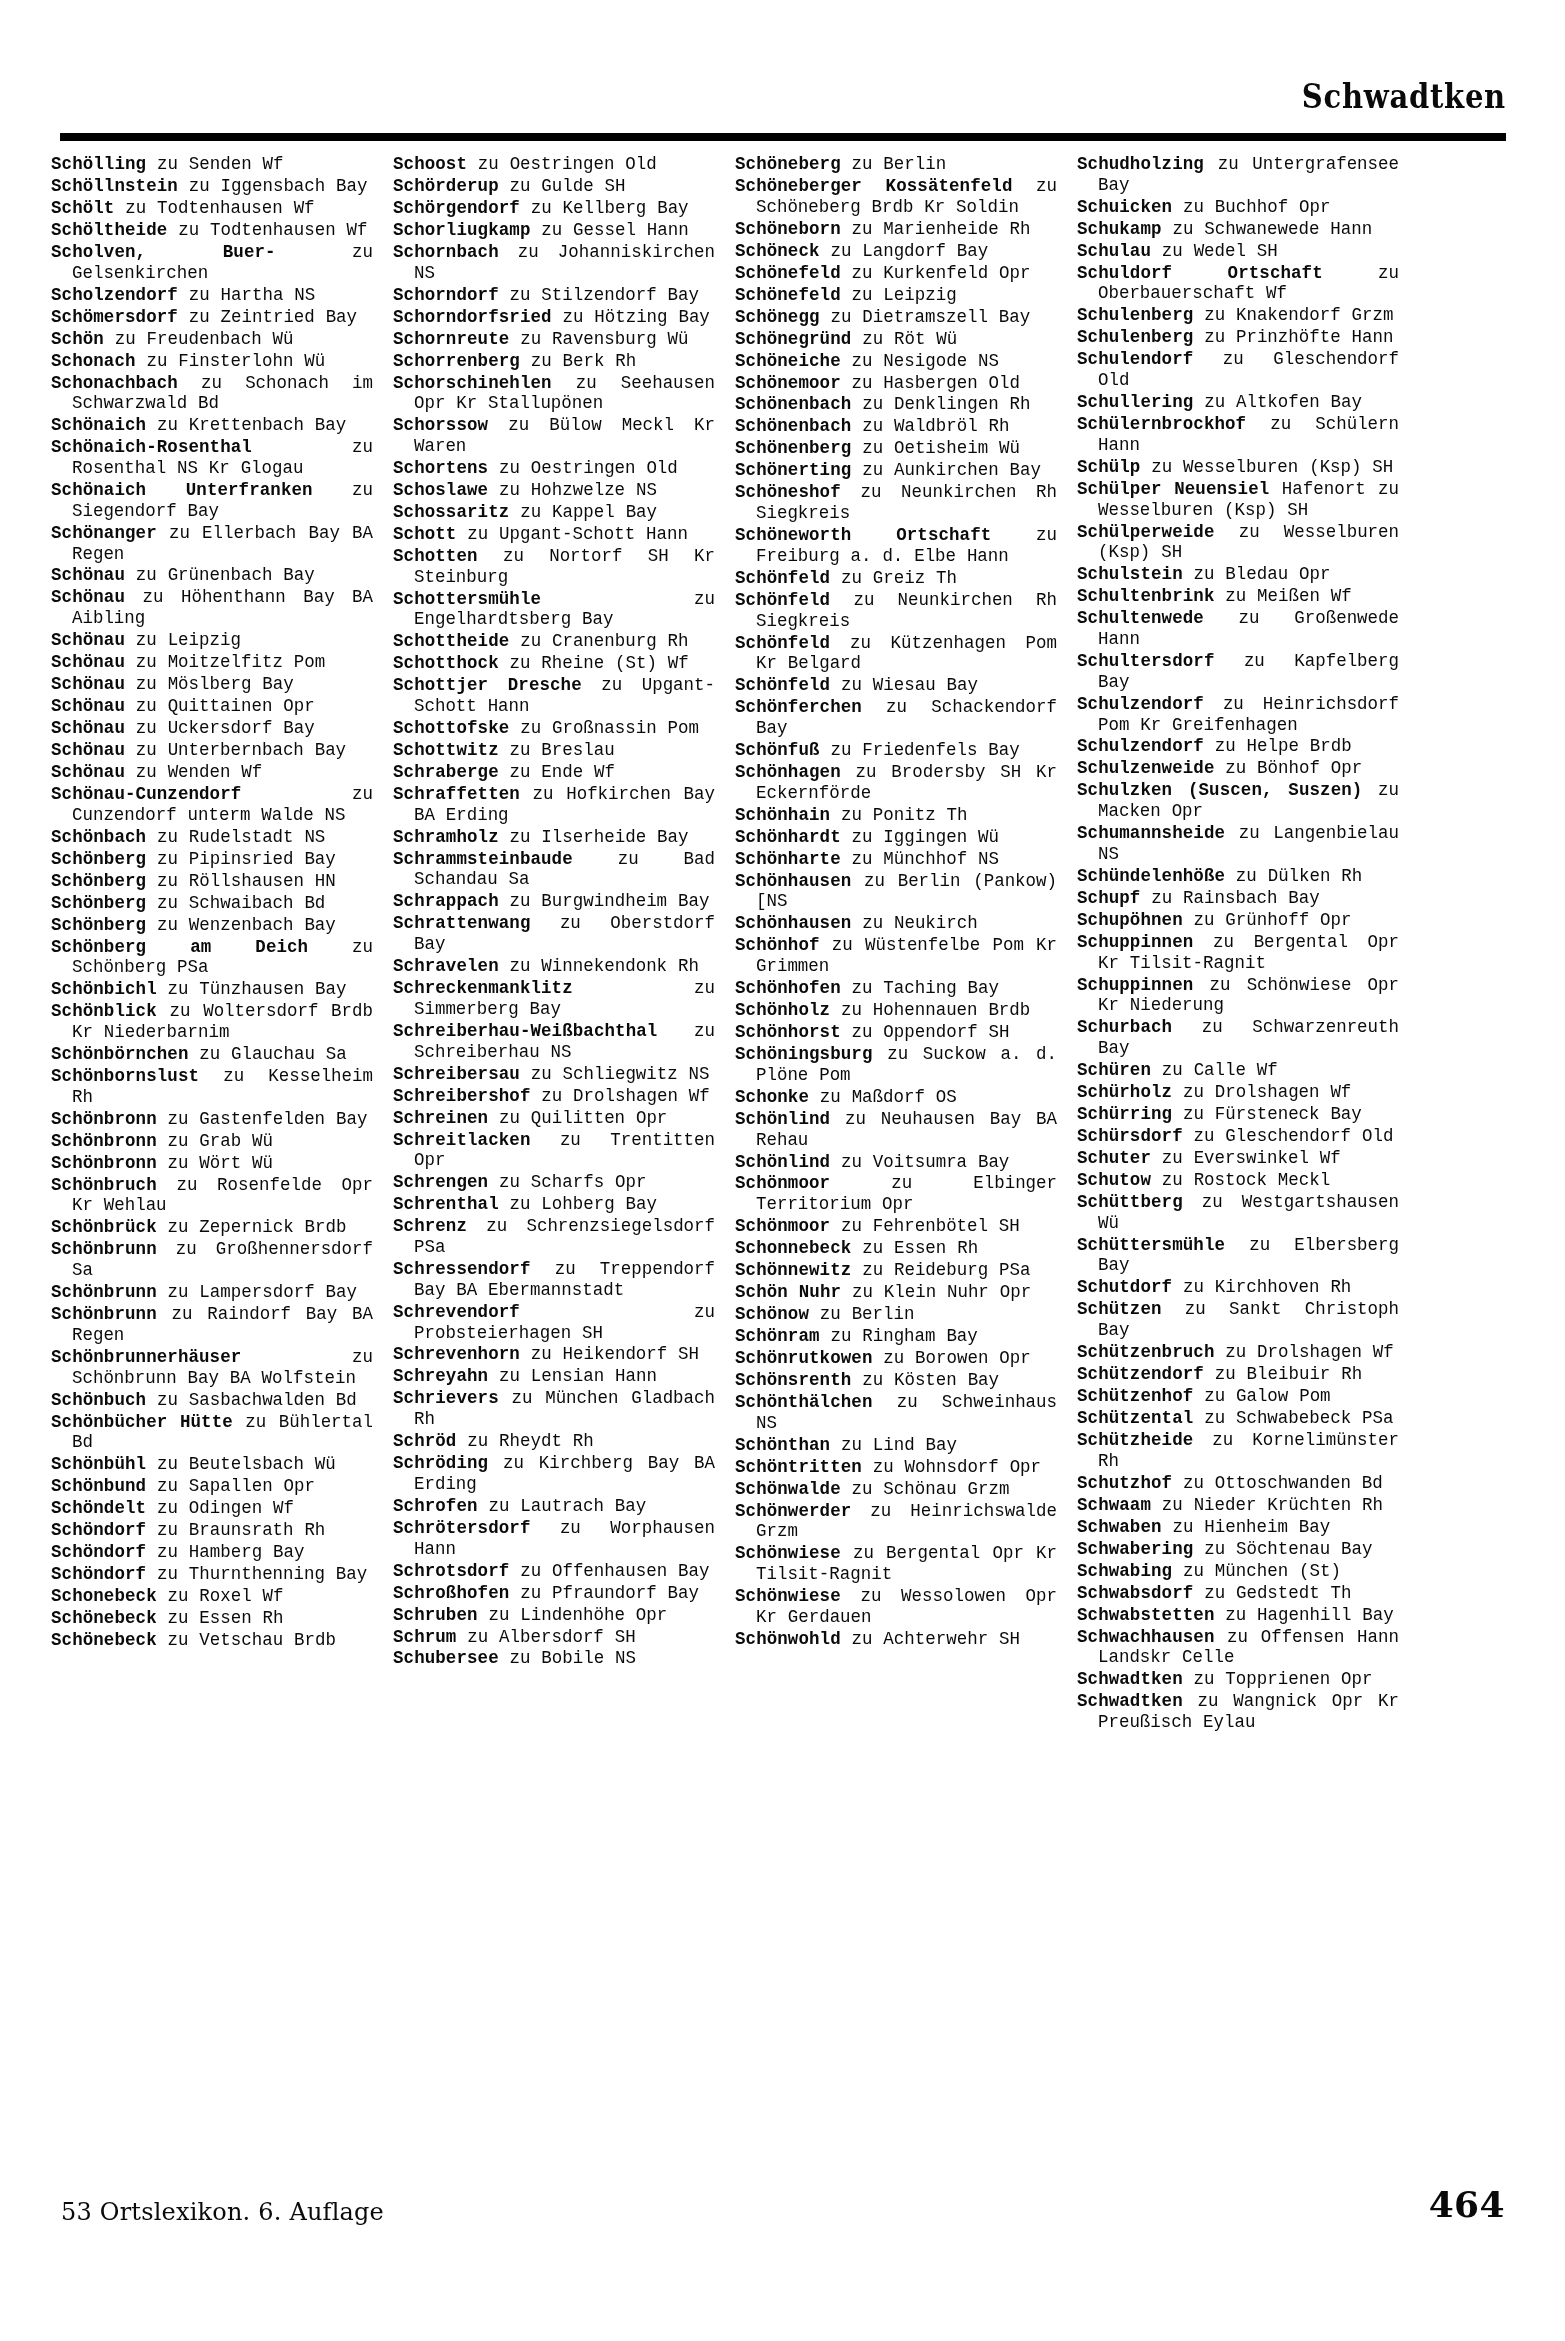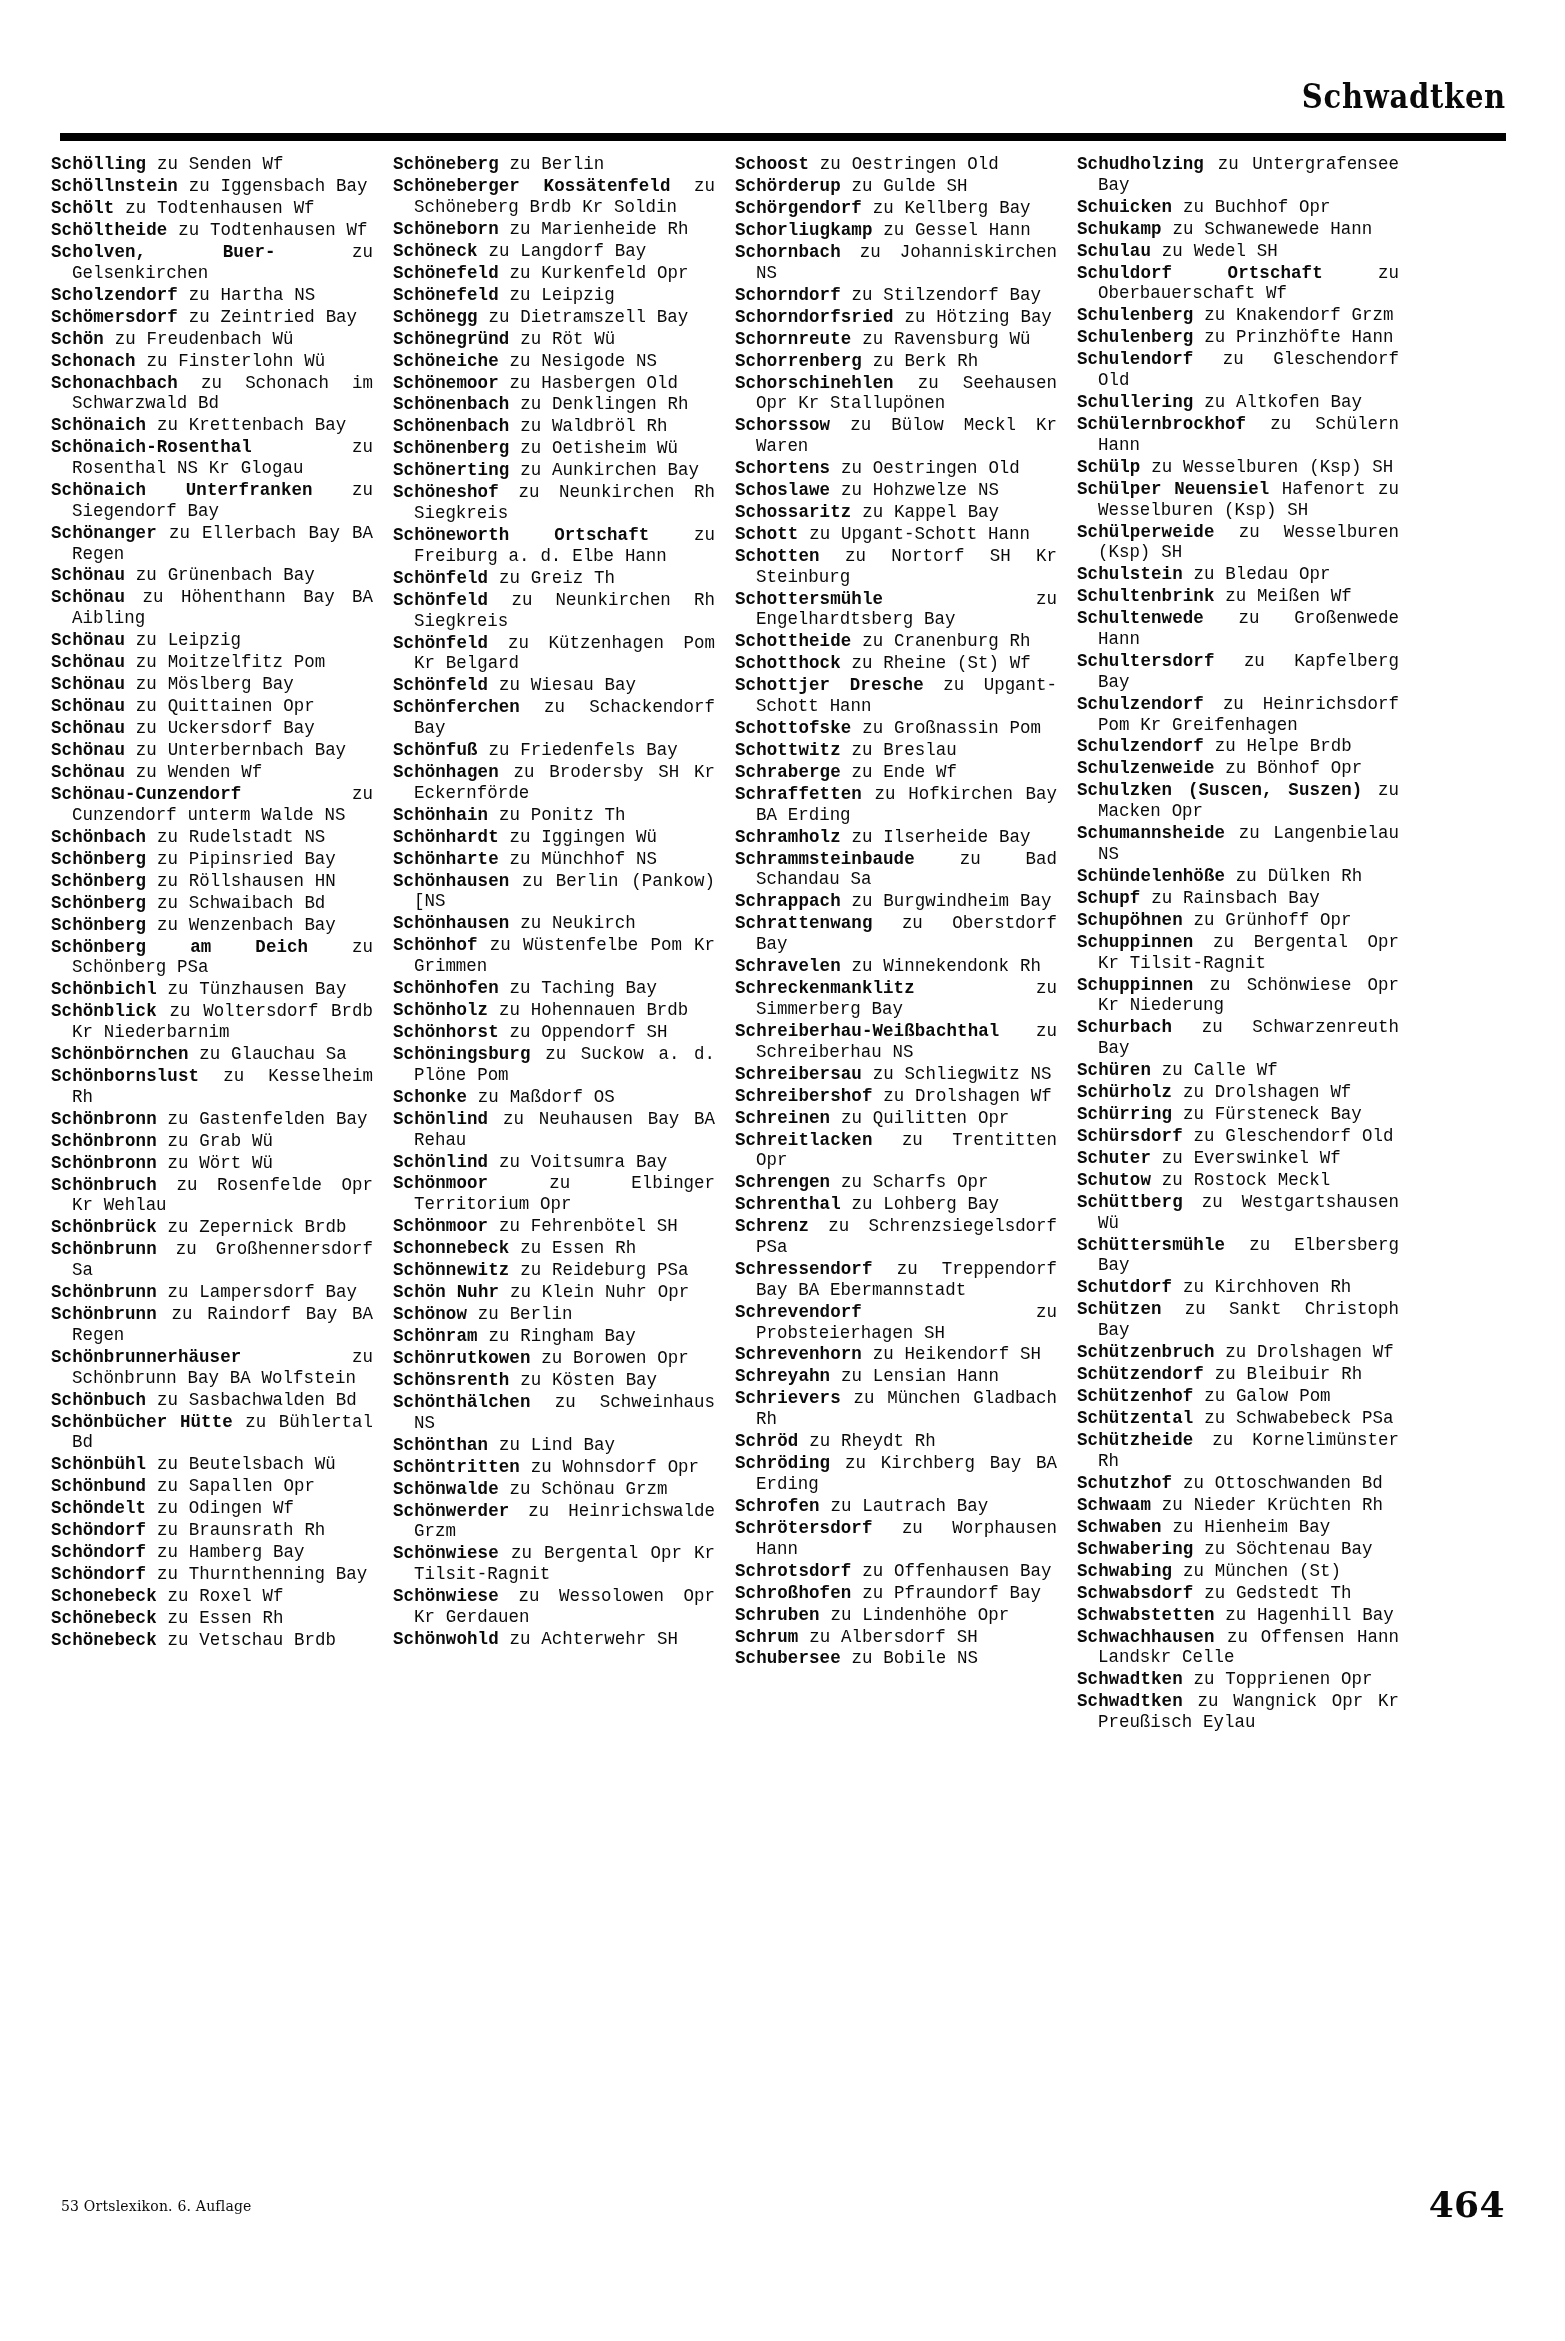--- a/index.html
+++ b/index.html
@@ -88,21 +88,21 @@
   .entry .hw {
     font-weight: 700;
     letter-spacing: 0.1px;
   }
 
   
   .footer-left {
     position: absolute;
     left: 61px;
     top: 2198px;
-    font-size: 14px;
+    font-size: 24px;
     font-family: "DejaVu Serif", serif;
     letter-spacing: 0.2px;
   }
   .footer-right {
     position: absolute;
     right: 61px;
     top: 2183px;
     font-size: 36px;
     font-weight: 700;
     font-family: "DejaVu Serif", serif;
@@ -170,20 +170,74 @@
         <p class="entry"><span class="hw">Schönbund</span><span class="rest"> zu Sapallen Opr</span></p>
         <p class="entry"><span class="hw">Schöndelt</span><span class="rest"> zu Odingen Wf</span></p>
         <p class="entry"><span class="hw">Schöndorf</span><span class="rest"> zu Braunsrath Rh</span></p>
         <p class="entry"><span class="hw">Schöndorf</span><span class="rest"> zu Hamberg Bay</span></p>
         <p class="entry"><span class="hw">Schöndorf</span><span class="rest"> zu Thurnthenning Bay</span></p>
         <p class="entry"><span class="hw">Schonebeck</span><span class="rest"> zu Roxel Wf</span></p>
         <p class="entry"><span class="hw">Schönebeck</span><span class="rest"> zu Essen Rh</span></p>
         <p class="entry"><span class="hw">Schönebeck</span><span class="rest"> zu Vetschau Brdb</span></p>
       </div>
     <div class="col">
+        <p class="entry"><span class="hw">Schoost</span><span class="rest"> zu Oestringen Old</span></p>
+        <p class="entry"><span class="hw">Schörderup</span><span class="rest"> zu Gulde SH</span></p>
+        <p class="entry"><span class="hw">Schörgendorf</span><span class="rest"> zu Kellberg Bay</span></p>
+        <p class="entry"><span class="hw">Schorliugkamp</span><span class="rest"> zu Gessel Hann</span></p>
+        <p class="entry"><span class="hw">Schornbach</span><span class="rest"> zu Johanniskirchen NS</span></p>
+        <p class="entry"><span class="hw">Schorndorf</span><span class="rest"> zu Stilzendorf Bay</span></p>
+        <p class="entry"><span class="hw">Schorndorfsried</span><span class="rest"> zu Hötzing Bay</span></p>
+        <p class="entry"><span class="hw">Schornreute</span><span class="rest"> zu Ravensburg Wü</span></p>
+        <p class="entry"><span class="hw">Schorrenberg</span><span class="rest"> zu Berk Rh</span></p>
+        <p class="entry"><span class="hw">Schorschinehlen</span><span class="rest"> zu Seehausen Opr Kr Stallupönen</span></p>
+        <p class="entry"><span class="hw">Schorssow</span><span class="rest"> zu Bülow Meckl Kr Waren</span></p>
+        <p class="entry"><span class="hw">Schortens</span><span class="rest"> zu Oestringen Old</span></p>
+        <p class="entry"><span class="hw">Schoslawe</span><span class="rest"> zu Hohzwelze NS</span></p>
+        <p class="entry"><span class="hw">Schossaritz</span><span class="rest"> zu Kappel Bay</span></p>
+        <p class="entry"><span class="hw">Schott</span><span class="rest"> zu Upgant-Schott Hann</span></p>
+        <p class="entry"><span class="hw">Schotten</span><span class="rest"> zu Nortorf SH Kr Steinburg</span></p>
+        <p class="entry"><span class="hw">Schottersmühle</span><span class="rest"> zu Engelhardtsberg Bay</span></p>
+        <p class="entry"><span class="hw">Schottheide</span><span class="rest"> zu Cranenburg Rh</span></p>
+        <p class="entry"><span class="hw">Schotthock</span><span class="rest"> zu Rheine (St) Wf</span></p>
+        <p class="entry"><span class="hw">Schottjer Dresche</span><span class="rest"> zu Upgant-Schott Hann</span></p>
+        <p class="entry"><span class="hw">Schottofske</span><span class="rest"> zu Großnassin Pom</span></p>
+        <p class="entry"><span class="hw">Schottwitz</span><span class="rest"> zu Breslau</span></p>
+        <p class="entry"><span class="hw">Schraberge</span><span class="rest"> zu Ende Wf</span></p>
+        <p class="entry"><span class="hw">Schraffetten</span><span class="rest"> zu Hofkirchen Bay BA Erding</span></p>
+        <p class="entry"><span class="hw">Schramholz</span><span class="rest"> zu Ilserheide Bay</span></p>
+        <p class="entry"><span class="hw">Schrammsteinbaude</span><span class="rest"> zu Bad Schandau Sa</span></p>
+        <p class="entry"><span class="hw">Schrappach</span><span class="rest"> zu Burgwindheim Bay</span></p>
+        <p class="entry"><span class="hw">Schrattenwang</span><span class="rest"> zu Oberstdorf Bay</span></p>
+        <p class="entry"><span class="hw">Schravelen</span><span class="rest"> zu Winnekendonk Rh</span></p>
+        <p class="entry"><span class="hw">Schreckenmanklitz</span><span class="rest"> zu Simmerberg Bay</span></p>
+        <p class="entry"><span class="hw">Schreiberhau-Weißbachthal</span><span class="rest"> zu Schreiberhau NS</span></p>
+        <p class="entry"><span class="hw">Schreibersau</span><span class="rest"> zu Schliegwitz NS</span></p>
+        <p class="entry"><span class="hw">Schreibershof</span><span class="rest"> zu Drolshagen Wf</span></p>
+        <p class="entry"><span class="hw">Schreinen</span><span class="rest"> zu Quilitten Opr</span></p>
+        <p class="entry"><span class="hw">Schreitlacken</span><span class="rest"> zu Trentitten Opr</span></p>
+        <p class="entry"><span class="hw">Schrengen</span><span class="rest"> zu Scharfs Opr</span></p>
+        <p class="entry"><span class="hw">Schrenthal</span><span class="rest"> zu Lohberg Bay</span></p>
+        <p class="entry"><span class="hw">Schrenz</span><span class="rest"> zu Schrenzsiegelsdorf PSa</span></p>
+        <p class="entry"><span class="hw">Schressendorf</span><span class="rest"> zu Treppendorf Bay BA Ebermannstadt</span></p>
+        <p class="entry"><span class="hw">Schrevendorf</span><span class="rest"> zu Probsteierhagen SH</span></p>
+        <p class="entry"><span class="hw">Schrevenhorn</span><span class="rest"> zu Heikendorf SH</span></p>
+        <p class="entry"><span class="hw">Schreyahn</span><span class="rest"> zu Lensian Hann</span></p>
+        <p class="entry"><span class="hw">Schrievers</span><span class="rest"> zu München Gladbach Rh</span></p>
+        <p class="entry"><span class="hw">Schröd</span><span class="rest"> zu Rheydt Rh</span></p>
+        <p class="entry"><span class="hw">Schröding</span><span class="rest"> zu Kirchberg Bay BA Erding</span></p>
+        <p class="entry"><span class="hw">Schrofen</span><span class="rest"> zu Lautrach Bay</span></p>
+        <p class="entry"><span class="hw">Schrötersdorf</span><span class="rest"> zu Worphausen Hann</span></p>
+        <p class="entry"><span class="hw">Schrotsdorf</span><span class="rest"> zu Offenhausen Bay</span></p>
+        <p class="entry"><span class="hw">Schroßhofen</span><span class="rest"> zu Pfraundorf Bay</span></p>
+        <p class="entry"><span class="hw">Schruben</span><span class="rest"> zu Lindenhöhe Opr</span></p>
+        <p class="entry"><span class="hw">Schrum</span><span class="rest"> zu Albersdorf SH</span></p>
+        <p class="entry"><span class="hw">Schubersee</span><span class="rest"> zu Bobile NS</span></p>
+      </div>
+    <div class="col">
         <p class="entry"><span class="hw">Schöneberg</span><span class="rest"> zu Berlin</span></p>
         <p class="entry"><span class="hw">Schöneberger Kossätenfeld</span><span class="rest"> zu Schöneberg Brdb Kr Soldin</span></p>
         <p class="entry"><span class="hw">Schöneborn</span><span class="rest"> zu Marienheide Rh</span></p>
         <p class="entry"><span class="hw">Schöneck</span><span class="rest"> zu Langdorf Bay</span></p>
         <p class="entry"><span class="hw">Schönefeld</span><span class="rest"> zu Kurkenfeld Opr</span></p>
         <p class="entry"><span class="hw">Schönefeld</span><span class="rest"> zu Leipzig</span></p>
         <p class="entry"><span class="hw">Schönegg</span><span class="rest"> zu Dietramszell Bay</span></p>
         <p class="entry"><span class="hw">Schönegründ</span><span class="rest"> zu Röt Wü</span></p>
         <p class="entry"><span class="hw">Schöneiche</span><span class="rest"> zu Nesigode NS</span></p>
         <p class="entry"><span class="hw">Schönemoor</span><span class="rest"> zu Hasbergen Old</span></p>
@@ -223,74 +277,20 @@
         <p class="entry"><span class="hw">Schönrutkowen</span><span class="rest"> zu Borowen Opr</span></p>
         <p class="entry"><span class="hw">Schönsrenth</span><span class="rest"> zu Kösten Bay</span></p>
         <p class="entry"><span class="hw">Schönthälchen</span><span class="rest"> zu Schweinhaus NS</span></p>
         <p class="entry"><span class="hw">Schönthan</span><span class="rest"> zu Lind Bay</span></p>
         <p class="entry"><span class="hw">Schöntritten</span><span class="rest"> zu Wohnsdorf Opr</span></p>
         <p class="entry"><span class="hw">Schönwalde</span><span class="rest"> zu Schönau Grzm</span></p>
         <p class="entry"><span class="hw">Schönwerder</span><span class="rest"> zu Heinrichswalde Grzm</span></p>
         <p class="entry"><span class="hw">Schönwiese</span><span class="rest"> zu Bergental Opr Kr Tilsit-Ragnit</span></p>
         <p class="entry"><span class="hw">Schönwiese</span><span class="rest"> zu Wessolowen Opr Kr Gerdauen</span></p>
         <p class="entry"><span class="hw">Schönwohld</span><span class="rest"> zu Achterwehr SH</span></p>
-      </div>
-    <div class="col">
-        <p class="entry"><span class="hw">Schoost</span><span class="rest"> zu Oestringen Old</span></p>
-        <p class="entry"><span class="hw">Schörderup</span><span class="rest"> zu Gulde SH</span></p>
-        <p class="entry"><span class="hw">Schörgendorf</span><span class="rest"> zu Kellberg Bay</span></p>
-        <p class="entry"><span class="hw">Schorliugkamp</span><span class="rest"> zu Gessel Hann</span></p>
-        <p class="entry"><span class="hw">Schornbach</span><span class="rest"> zu Johanniskirchen NS</span></p>
-        <p class="entry"><span class="hw">Schorndorf</span><span class="rest"> zu Stilzendorf Bay</span></p>
-        <p class="entry"><span class="hw">Schorndorfsried</span><span class="rest"> zu Hötzing Bay</span></p>
-        <p class="entry"><span class="hw">Schornreute</span><span class="rest"> zu Ravensburg Wü</span></p>
-        <p class="entry"><span class="hw">Schorrenberg</span><span class="rest"> zu Berk Rh</span></p>
-        <p class="entry"><span class="hw">Schorschinehlen</span><span class="rest"> zu Seehausen Opr Kr Stallupönen</span></p>
-        <p class="entry"><span class="hw">Schorssow</span><span class="rest"> zu Bülow Meckl Kr Waren</span></p>
-        <p class="entry"><span class="hw">Schortens</span><span class="rest"> zu Oestringen Old</span></p>
-        <p class="entry"><span class="hw">Schoslawe</span><span class="rest"> zu Hohzwelze NS</span></p>
-        <p class="entry"><span class="hw">Schossaritz</span><span class="rest"> zu Kappel Bay</span></p>
-        <p class="entry"><span class="hw">Schott</span><span class="rest"> zu Upgant-Schott Hann</span></p>
-        <p class="entry"><span class="hw">Schotten</span><span class="rest"> zu Nortorf SH Kr Steinburg</span></p>
-        <p class="entry"><span class="hw">Schottersmühle</span><span class="rest"> zu Engelhardtsberg Bay</span></p>
-        <p class="entry"><span class="hw">Schottheide</span><span class="rest"> zu Cranenburg Rh</span></p>
-        <p class="entry"><span class="hw">Schotthock</span><span class="rest"> zu Rheine (St) Wf</span></p>
-        <p class="entry"><span class="hw">Schottjer Dresche</span><span class="rest"> zu Upgant-Schott Hann</span></p>
-        <p class="entry"><span class="hw">Schottofske</span><span class="rest"> zu Großnassin Pom</span></p>
-        <p class="entry"><span class="hw">Schottwitz</span><span class="rest"> zu Breslau</span></p>
-        <p class="entry"><span class="hw">Schraberge</span><span class="rest"> zu Ende Wf</span></p>
-        <p class="entry"><span class="hw">Schraffetten</span><span class="rest"> zu Hofkirchen Bay BA Erding</span></p>
-        <p class="entry"><span class="hw">Schramholz</span><span class="rest"> zu Ilserheide Bay</span></p>
-        <p class="entry"><span class="hw">Schrammsteinbaude</span><span class="rest"> zu Bad Schandau Sa</span></p>
-        <p class="entry"><span class="hw">Schrappach</span><span class="rest"> zu Burgwindheim Bay</span></p>
-        <p class="entry"><span class="hw">Schrattenwang</span><span class="rest"> zu Oberstdorf Bay</span></p>
-        <p class="entry"><span class="hw">Schravelen</span><span class="rest"> zu Winnekendonk Rh</span></p>
-        <p class="entry"><span class="hw">Schreckenmanklitz</span><span class="rest"> zu Simmerberg Bay</span></p>
-        <p class="entry"><span class="hw">Schreiberhau-Weißbachthal</span><span class="rest"> zu Schreiberhau NS</span></p>
-        <p class="entry"><span class="hw">Schreibersau</span><span class="rest"> zu Schliegwitz NS</span></p>
-        <p class="entry"><span class="hw">Schreibershof</span><span class="rest"> zu Drolshagen Wf</span></p>
-        <p class="entry"><span class="hw">Schreinen</span><span class="rest"> zu Quilitten Opr</span></p>
-        <p class="entry"><span class="hw">Schreitlacken</span><span class="rest"> zu Trentitten Opr</span></p>
-        <p class="entry"><span class="hw">Schrengen</span><span class="rest"> zu Scharfs Opr</span></p>
-        <p class="entry"><span class="hw">Schrenthal</span><span class="rest"> zu Lohberg Bay</span></p>
-        <p class="entry"><span class="hw">Schrenz</span><span class="rest"> zu Schrenzsiegelsdorf PSa</span></p>
-        <p class="entry"><span class="hw">Schressendorf</span><span class="rest"> zu Treppendorf Bay BA Ebermannstadt</span></p>
-        <p class="entry"><span class="hw">Schrevendorf</span><span class="rest"> zu Probsteierhagen SH</span></p>
-        <p class="entry"><span class="hw">Schrevenhorn</span><span class="rest"> zu Heikendorf SH</span></p>
-        <p class="entry"><span class="hw">Schreyahn</span><span class="rest"> zu Lensian Hann</span></p>
-        <p class="entry"><span class="hw">Schrievers</span><span class="rest"> zu München Gladbach Rh</span></p>
-        <p class="entry"><span class="hw">Schröd</span><span class="rest"> zu Rheydt Rh</span></p>
-        <p class="entry"><span class="hw">Schröding</span><span class="rest"> zu Kirchberg Bay BA Erding</span></p>
-        <p class="entry"><span class="hw">Schrofen</span><span class="rest"> zu Lautrach Bay</span></p>
-        <p class="entry"><span class="hw">Schrötersdorf</span><span class="rest"> zu Worphausen Hann</span></p>
-        <p class="entry"><span class="hw">Schrotsdorf</span><span class="rest"> zu Offenhausen Bay</span></p>
-        <p class="entry"><span class="hw">Schroßhofen</span><span class="rest"> zu Pfraundorf Bay</span></p>
-        <p class="entry"><span class="hw">Schruben</span><span class="rest"> zu Lindenhöhe Opr</span></p>
-        <p class="entry"><span class="hw">Schrum</span><span class="rest"> zu Albersdorf SH</span></p>
-        <p class="entry"><span class="hw">Schubersee</span><span class="rest"> zu Bobile NS</span></p>
       </div>
     <div class="col">
         <p class="entry"><span class="hw">Schudholzing</span><span class="rest"> zu Untergrafensee Bay</span></p>
         <p class="entry"><span class="hw">Schuicken</span><span class="rest"> zu Buchhof Opr</span></p>
         <p class="entry"><span class="hw">Schukamp</span><span class="rest"> zu Schwanewede Hann</span></p>
         <p class="entry"><span class="hw">Schulau</span><span class="rest"> zu Wedel SH</span></p>
         <p class="entry"><span class="hw">Schuldorf Ortschaft</span><span class="rest"> zu Oberbauerschaft Wf</span></p>
         <p class="entry"><span class="hw">Schulenberg</span><span class="rest"> zu Knakendorf Grzm</span></p>
         <p class="entry"><span class="hw">Schulenberg</span><span class="rest"> zu Prinzhöfte Hann</span></p>
         <p class="entry"><span class="hw">Schulendorf</span><span class="rest"> zu Gleschendorf Old</span></p>

